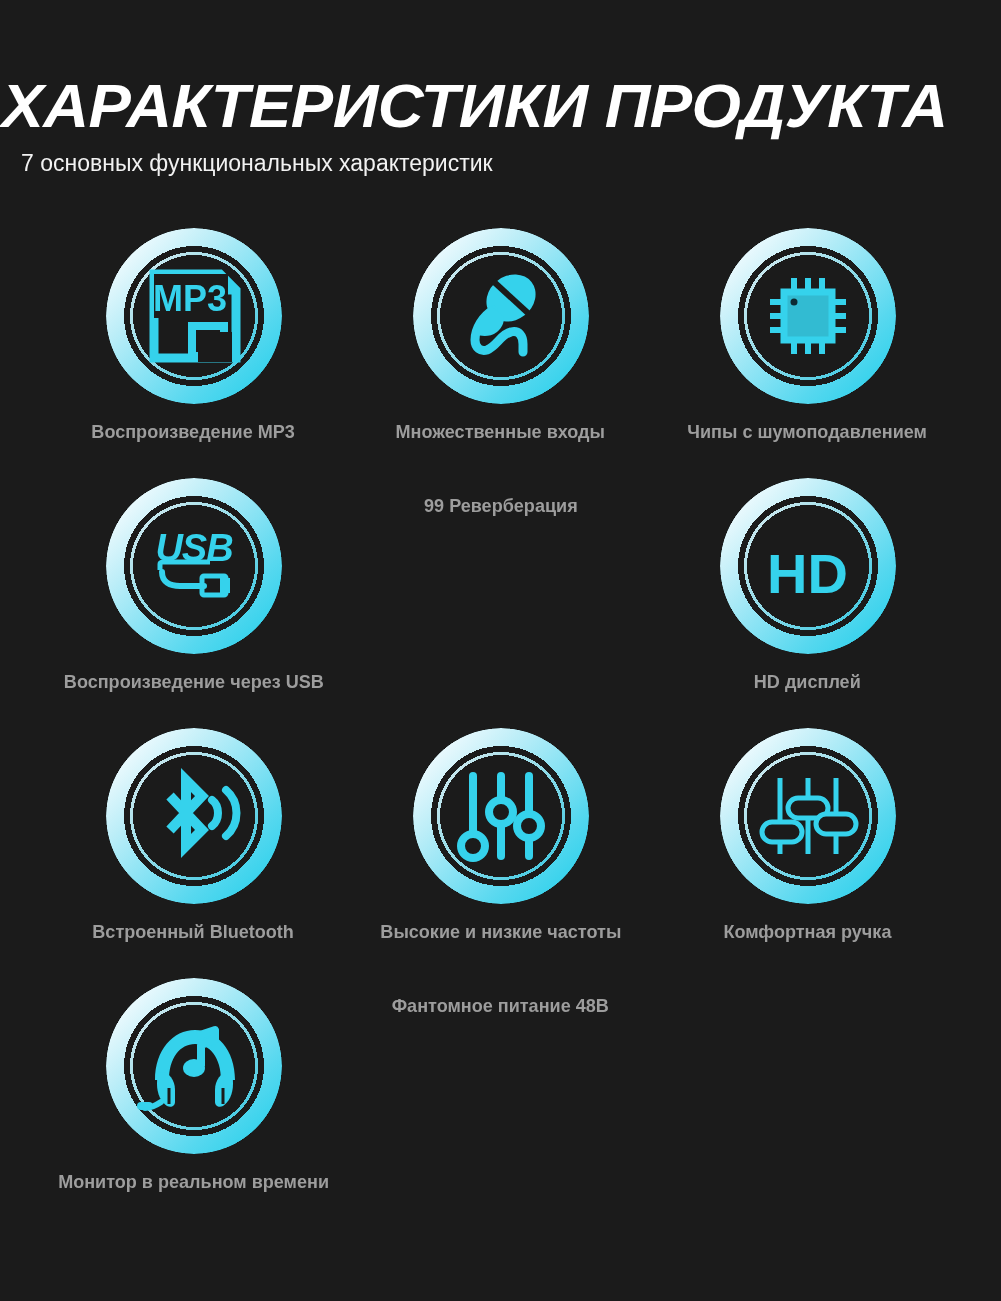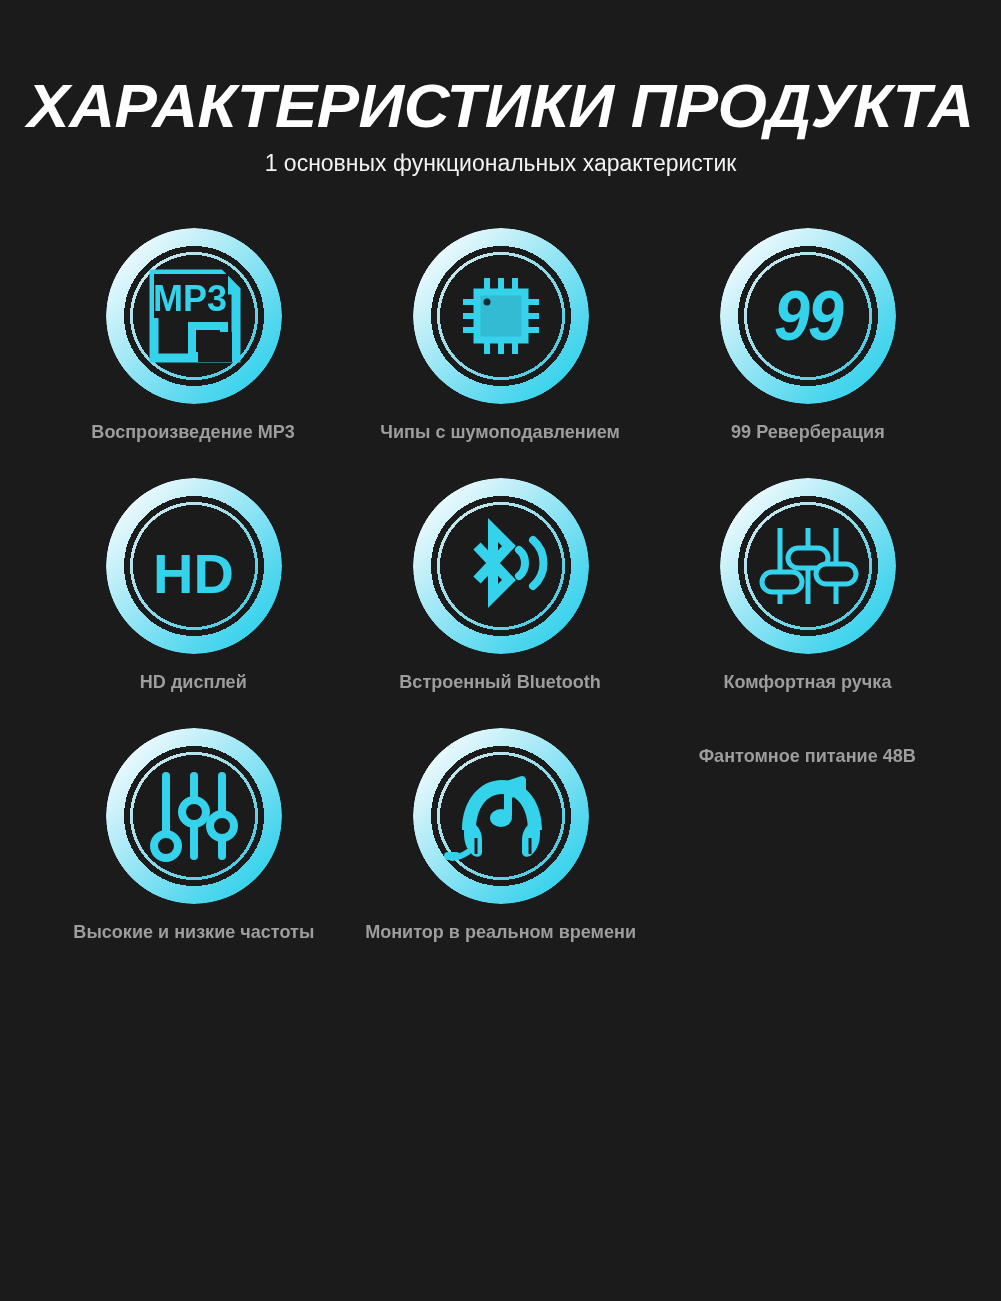--- a/index.html
+++ b/index.html
@@ -11,22 +11,23 @@
     width: 1001px;
     height: 1301px;
     background: #1b1b1b;
     font-family: "Liberation Sans", sans-serif;
     overflow: hidden;
     position: relative;
   }
 
   
   .header {
-    text-align: center;
+    text-align: left;
     padding-top: 76px;
+    padding-left: 21px;
   }
   .page-title {
     font-family: "Liberation Sans", sans-serif;
     font-weight: bold;
     font-style: italic;
     font-size: 61px;
     letter-spacing: -0.5px;
     color: #ffffff;
     line-height: 1.0;
     margin: 0;
@@ -137,21 +138,21 @@
     line-height: 1.1;
     white-space: nowrap;
     transform: scaleX(0.95);
   }
 </style>
 </head>
 <body>
 
 <div class="header">
   <h1 class="page-title">ХАРАКТЕРИСТИКИ ПРОДУКТА</h1>
-  <p class="page-subtitle">1 основных функциональных характеристик</p>
+  <p class="page-subtitle">7 основных функциональных характеристик</p>
 </div>
 
 <div class="features-grid">
 
   <div class="feature-cell">
     <div class="badge">
       <div class="badge-inner">
         <svg width="104" height="104" viewBox="0 0 104 104" fill="none">
           <path d="M12 10 H78 L94 26 V94 H12 Z" stroke="#35d2ec" stroke-width="9" fill="none" stroke-linejoin="miter"></path>
           <path d="M78 10 L78 26 L94 26" stroke="#35d2ec" stroke-width="9" fill="none"></path>
@@ -160,20 +161,33 @@
           <path d="M50 62 H82 V80 L70 92 H50 Z" stroke="#35d2ec" stroke-width="8" fill="none" stroke-linejoin="miter"></path>
           <rect x="56" y="68" width="34" height="30" fill="#1b1b1b"></rect>
           <path d="M50 62 H82" stroke="#35d2ec" stroke-width="8"></path>
           <path d="M50 62 V92" stroke="#35d2ec" stroke-width="8"></path>
         </svg>
       </div>
     </div>
     <div class="feature-label">Воспроизведение MP3</div>
   </div>
 
+  <div class="feature-cell">
+    <div class="badge">
+      <div class="badge-inner">
+        <svg width="104" height="104" viewBox="0 0 104 104" fill="none">
+          <ellipse cx="62" cy="34" rx="26" ry="22" transform="rotate(-38 62 34)" fill="#35d2ec"></ellipse>
+          <path d="M44 17 L80 50" stroke="#1b1b1b" stroke-width="6"></path>
+          <path d="M44 46 C34 52 26 64 26 76 C26 84 32 88 38 86 C48 82 52 70 62 68 C70 66 74 72 74 80 L74 88" stroke="#35d2ec" stroke-width="9" fill="none" stroke-linecap="round"></path>
+          <path d="M42 42 C34 48 28 58 28 70 C30 72 40 74 48 68 C54 63 56 56 54 52 Z" fill="#35d2ec"></path>
+        </svg>
+      </div>
+    </div>
+    <div class="feature-label">Множественные входы</div>
+  </div>
 
   <div class="feature-cell">
     <div class="badge">
       <div class="badge-inner">
         <svg width="104" height="104" viewBox="0 0 104 104" fill="none">
           <rect x="28" y="28" width="48" height="48" stroke="#35d2ec" stroke-width="7" fill="#35d2ec" fill-opacity="0.88"></rect>
           <rect x="32" y="32" width="40" height="40" fill="#1b1b1b" fill-opacity="0"></rect>
           <circle cx="38" cy="38" r="3.5" fill="#0d2b33"></circle>
           <g stroke="#35d2ec" stroke-width="6" stroke-linecap="butt">
             <path d="M38 28 V14"></path>
@@ -188,27 +202,36 @@
             <path d="M76 38 H90"></path>
               <path d="M76 52 H90"></path>
               <path d="M76 66 H90"></path>
           </g>
         </svg>
       </div>
     </div>
     <div class="feature-label">Чипы с шумоподавлением</div>
   </div>
 
-
-  <div class="feature-cell">
-    <div class="badge">
-      <div class="badge-inner">
-        <span class="glyph-text glyph-99">99</span>
-      </div>
-    </div>
+  <div class="feature-cell">
+    <div class="badge">
+      <div class="badge-inner">
+        <svg width="108" height="104" viewBox="0 0 108 104" fill="none">
+          <text x="54" y="47" font-family="Liberation Sans, sans-serif" font-size="38" font-weight="bold" font-style="italic" fill="#35d2ec" text-anchor="middle" letter-spacing="-1">USB</text>
+          <path d="M20 56 L20 50 C20 48 22 48 24 48 L70 48" stroke="#35d2ec" stroke-width="5" fill="none"></path>
+          <path d="M22 58 C22 68 30 72 40 72 L64 72" stroke="#35d2ec" stroke-width="6" fill="none" stroke-linecap="round"></path>
+          <rect x="62" y="62" width="24" height="19" rx="2" stroke="#35d2ec" stroke-width="5" fill="none"></rect>
+          <rect x="80" y="64" width="10" height="15" fill="#35d2ec"></rect>
+        </svg>
+      </div>
+    </div>
+    <div class="feature-label">Воспроизведение через USB</div>
+  </div>
+
+  <div class="feature-cell">
     <div class="feature-label">99 Реверберация</div>
   </div>
 
   <div class="feature-cell">
     <div class="badge">
       <div class="badge-inner">
         <span class="glyph-text glyph-hd">HD</span>
       </div>
     </div>
     <div class="feature-label">HD дисплей</div>
@@ -218,56 +241,56 @@
     <div class="badge">
       <div class="badge-inner">
         <svg width="108" height="104" viewBox="0 0 108 104" fill="none">
           <path d="M30 32 L62 66 L46 82 L46 16 L62 32 L30 66" stroke="#35d2ec" stroke-width="10" fill="none" stroke-linejoin="miter" stroke-linecap="butt"></path>
           <path d="M72 36 C80 42 80 56 72 62" stroke="#35d2ec" stroke-width="8" fill="none" stroke-linecap="round"></path>
           <path d="M86 26 C100 38 100 60 86 72" stroke="#35d2ec" stroke-width="8" fill="none" stroke-linecap="round"></path>
         </svg>
       </div>
     </div>
     <div class="feature-label">Встроенный Bluetooth</div>
+  </div>
+
+  <div class="feature-cell">
+    <div class="badge">
+      <div class="badge-inner">
+        <svg width="104" height="104" viewBox="0 0 104 104" fill="none">
+          <g stroke="#35d2ec" stroke-width="8" stroke-linecap="round">
+            <path d="M24 12 V74"></path>
+            <path d="M52 12 V92"></path>
+            <path d="M80 12 V92"></path>
+          </g>
+          <circle cx="24" cy="82" r="12" stroke="#35d2ec" stroke-width="8" fill="#1b1b1b"></circle>
+          <circle cx="52" cy="48" r="12" stroke="#35d2ec" stroke-width="8" fill="#1b1b1b"></circle>
+          <circle cx="80" cy="62" r="12" stroke="#35d2ec" stroke-width="8" fill="#1b1b1b"></circle>
+        </svg>
+      </div>
+    </div>
+    <div class="feature-label">Высокие и низкие частоты</div>
   </div>
 
   <div class="feature-cell">
     <div class="badge">
       <div class="badge-inner">
         <svg width="104" height="104" viewBox="0 0 104 104" fill="none">
           <g stroke="#35d2ec" stroke-width="5" stroke-linecap="butt">
             <path d="M24 14 V90"></path>
             <path d="M52 14 V90"></path>
             <path d="M80 14 V90"></path>
           </g>
           <rect x="6" y="58" width="40" height="20" rx="10" stroke="#35d2ec" stroke-width="5" fill="#1b1b1b"></rect>
           <rect x="32" y="34" width="40" height="20" rx="10" stroke="#35d2ec" stroke-width="5" fill="#1b1b1b"></rect>
           <rect x="60" y="50" width="40" height="20" rx="10" stroke="#35d2ec" stroke-width="5" fill="#1b1b1b"></rect>
         </svg>
       </div>
     </div>
     <div class="feature-label">Комфортная ручка</div>
-  </div>
-
-  <div class="feature-cell">
-    <div class="badge">
-      <div class="badge-inner">
-        <svg width="104" height="104" viewBox="0 0 104 104" fill="none">
-          <g stroke="#35d2ec" stroke-width="8" stroke-linecap="round">
-            <path d="M24 12 V74"></path>
-            <path d="M52 12 V92"></path>
-            <path d="M80 12 V92"></path>
-          </g>
-          <circle cx="24" cy="82" r="12" stroke="#35d2ec" stroke-width="8" fill="#1b1b1b"></circle>
-          <circle cx="52" cy="48" r="12" stroke="#35d2ec" stroke-width="8" fill="#1b1b1b"></circle>
-          <circle cx="80" cy="62" r="12" stroke="#35d2ec" stroke-width="8" fill="#1b1b1b"></circle>
-        </svg>
-      </div>
-    </div>
-    <div class="feature-label">Высокие и низкие частоты</div>
   </div>
 
   <div class="feature-cell">
     <div class="badge">
       <div class="badge-inner">
         <svg width="110" height="104" viewBox="0 0 110 104" fill="none">
           <path d="M16 66 C16 36 34 16 56 16 C78 16 96 36 96 66 L82 66 C82 44 71 30 56 30 C41 30 30 44 30 66 Z" fill="#35d2ec"></path>
           <path d="M22 58 C30 58 36 66 36 76 L36 88 C36 92 32 94 28 92 C22 88 18 80 18 70 C18 62 19 58 22 58 Z" fill="#35d2ec"></path>
           <path d="M90 58 C82 58 76 66 76 76 L76 88 C76 92 80 94 84 92 C90 88 94 80 94 70 C94 62 93 58 90 58 Z" fill="#35d2ec"></path>
           <path d="M30 74 L30 90" stroke="#1b1b1b" stroke-width="3"></path>

